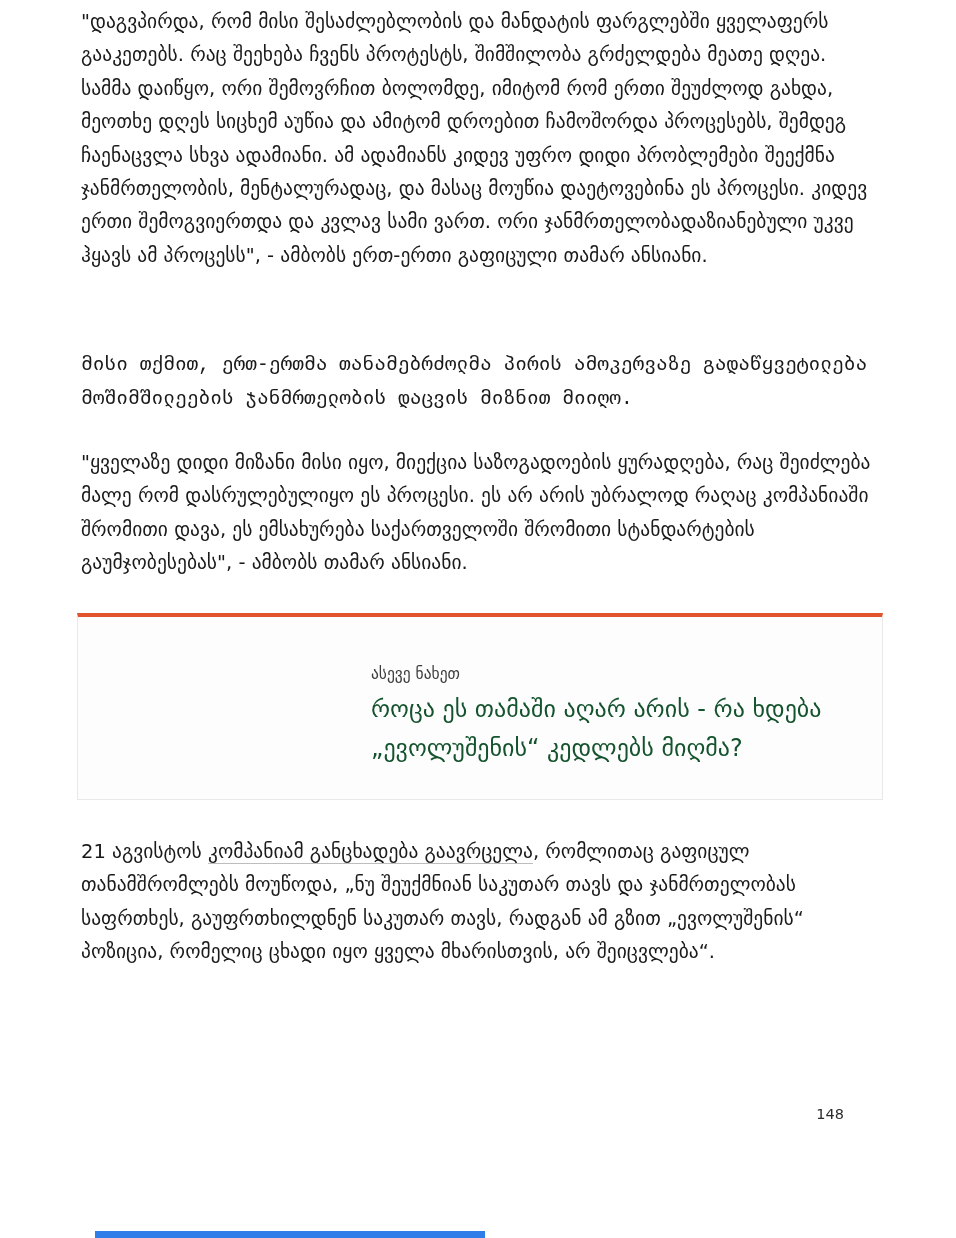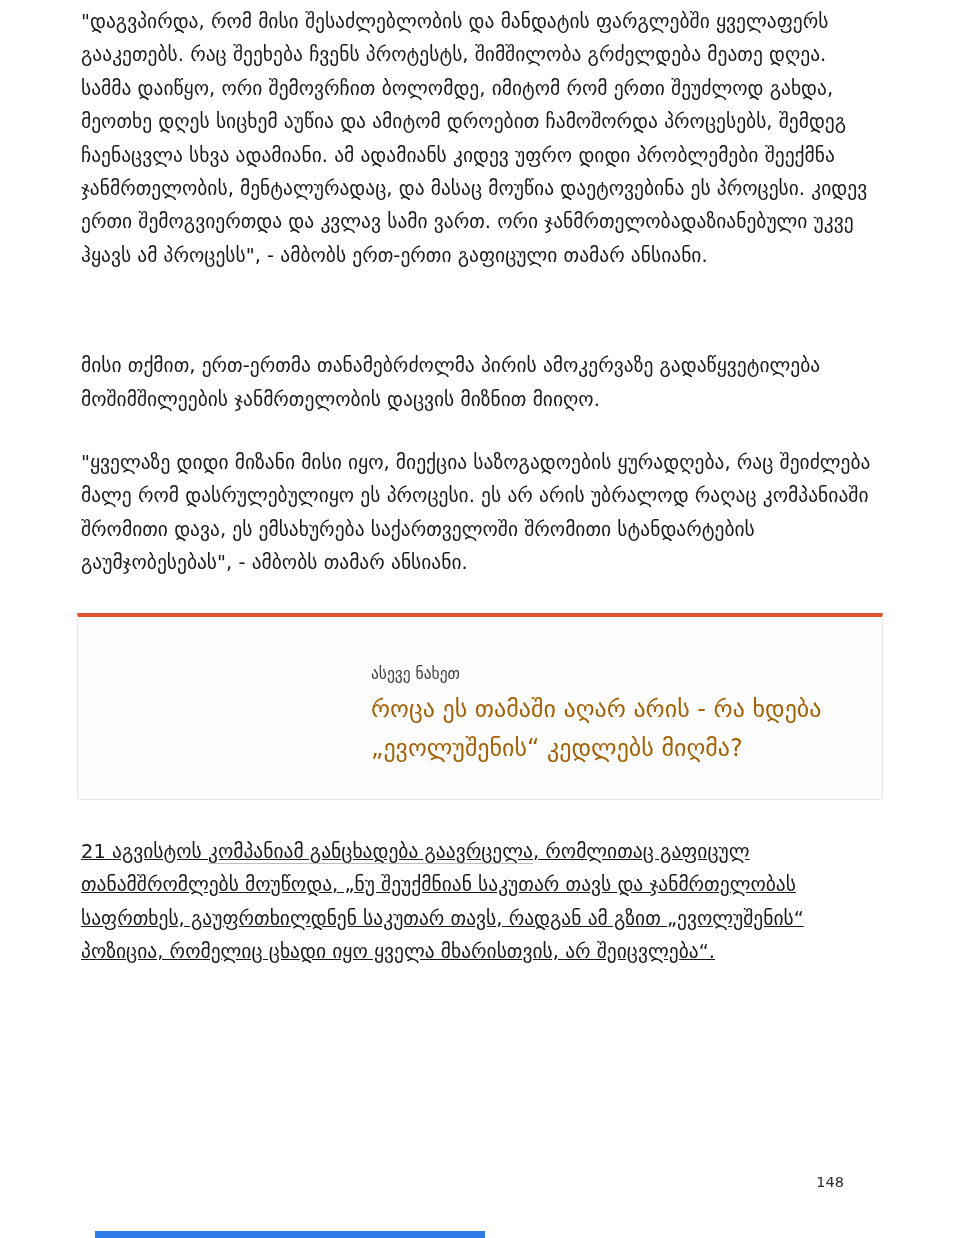--- a/index.html
+++ b/index.html
@@ -21,24 +21,24 @@
     width: 796px;
   }
   p.body-par {
     margin: 0;
     font-size: 19.5px;
     line-height: 33.4px;
     color: #1a1a1a;
     text-align: left;
   }
   #par-1 { margin-top: 5px; }
-  #par-2 { margin-top: 77px; }
+  #par-2 { margin-top: 77px; font-family: Liberation Mono, monospace; }
   #par-3 { margin-top: 30px; }
   #par-4 { margin-top: 27px; }
-  #par-5 { margin-top: 35px; text-decoration: underline; }
+  #par-5 { margin-top: 35px; }
 
   .inline-link {
     color: #1a1a1a;
     text-decoration: none;
     border-bottom: 1px solid #bdbdbd;
     cursor: pointer;
   }
 
   .also-read {
     box-sizing: border-box;
@@ -63,30 +63,30 @@
     padding-right: 20px;
   }
   .also-read-label {
     font-size: 15.5px;
     color: #3d3d3d;
   }
   .also-read-title {
     margin-top: 7px;
     font-size: 24px;
     line-height: 39px;
-    color: #a16207;
+    color: #14532d;
     max-width: 482px;
     text-decoration: none;
     display: block;
     cursor: pointer;
   }
 
   .page-number {
     position: absolute;
-    top: 1174px;
+    top: 1106px;
     right: 112px;
     font-size: 14.5px;
     color: #2b2b2b;
   }
 
   .clipped-blue-bar {
     position: absolute;
     left: 95px;
     bottom: 0;
     width: 390px;

